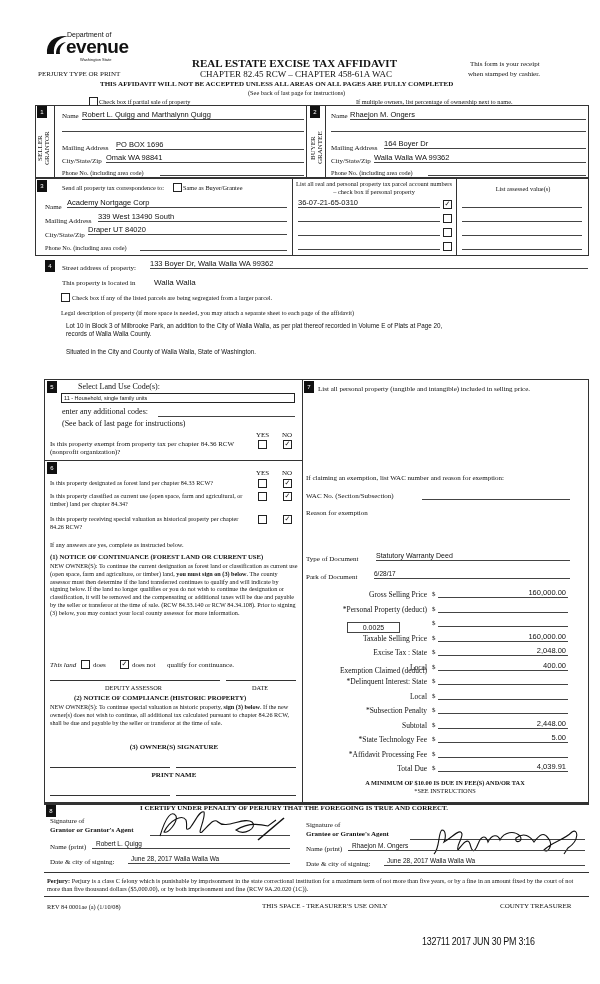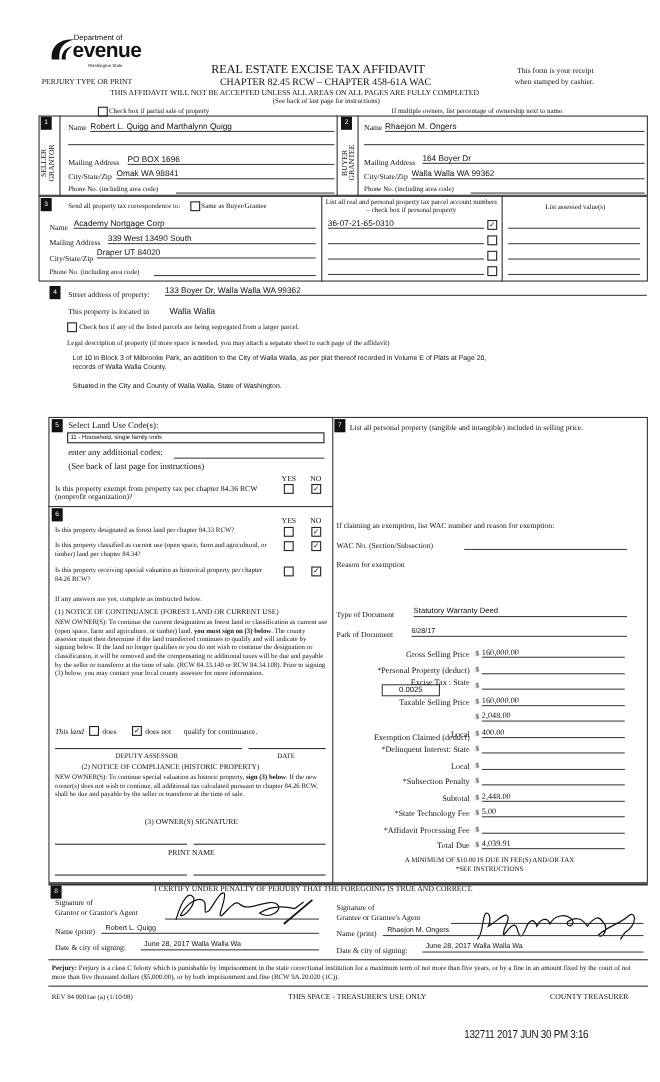--- a/index.html
+++ b/index.html
@@ -4,31 +4,31 @@
 <style>
   * { box-sizing: border-box; margin: 0; padding: 0; }
   body { width: 600px; height: 984px; background: #fff; color: #111; font-family: "Liberation Serif", serif; position: relative; overflow: hidden; }
   .abs { position: absolute; }
   .sans { font-family: "Liberation Sans", sans-serif; }
   .fill { font-family: "Liberation Sans", sans-serif; font-size: 7.5px; color: #111; }
   .s7 { font-size: 7px; }
   .s6 { font-size: 6.3px; }
   .s8 { font-size: 8px; }
   .s9 { font-size: 9px; }
-  .bold { font-weight: normal; }
+  .bold { font-weight: bold; }
   .center { text-align: center; }
   .badge { position: absolute; width: 10px; height: 12px; background: #111; color: #fff; font-size: 6px; text-align: center; line-height: 12px; font-family: "Liberation Sans", sans-serif; }
   .box { position: absolute; border: 1px solid #333; }
   .hline { position: absolute; height: 0; border-top: 1px solid #333; }
   .vline { position: absolute; width: 0; border-left: 1px solid #333; }
   .uline { position: absolute; border-bottom: 0.8px solid #444; height: 10px; }
   .cb { position: absolute; width: 9px; height: 9px; border: 1px solid #222; background: #fff; font-size: 7px; line-height: 7px; text-align: center; font-family: "DejaVu Sans", sans-serif; }
   .vert { position: absolute; writing-mode: vertical-rl; transform: rotate(180deg); font-size: 7px; text-align: center; line-height: 7px; }
   .amount-label { position: absolute; text-align: right; font-size: 7.5px; white-space: nowrap; }
-  .amount-line { position: absolute; border-bottom: 0.8px solid #444; height: 10px; text-align: left; font-family: Liberation Serif, serif; font-size: 7.5px; padding-right: 2px; line-height: 10px; }
+  .amount-line { position: absolute; border-bottom: 0.8px solid #444; height: 10px; text-align: right; font-family: Liberation Sans, sans-serif; font-size: 7.5px; padding-right: 2px; line-height: 10px; }
 </style>
 </head>
 <body>
 
 <div>
   <div class="abs" style="left:44px;top:30px;width:80px;height:38px;">
     <svg width="26" height="26" viewBox="0 0 26 26" style="position:absolute;left:0;top:2px;">
       <path d="M3 22 C2 10 10 3 24 4 C14 6 9 12 10 22 Z" fill="#111"></path>
       <path d="M12 22 C12 15 16 11 22 10 C17 13 15 17 16 22 Z" fill="#111"></path>
     </svg>
@@ -131,21 +131,21 @@
   <div class="abs fill s6" style="left:66px;top:322px;">Lot 10 in Block 3 of Milbrooke Park, an addition to the City of Walla Walla, as per plat thereof recorded in Volume E of Plats at Page 20,</div>
   <div class="abs fill s6" style="left:66px;top:330px;">records of Walla Walla County.</div>
   <div class="abs fill s6" style="left:66px;top:348px;">Situated in the City and County of Walla Walla, State of Washington.</div>
 </div>
 
 <div class="box" style="left:44px;top:379px;width:545px;height:424px;"></div>
 <div class="vline" style="left:302px;top:379px;height:424px;"></div>
 
 <div>
   <div class="badge" style="left:47px;top:381px;">5</div>
-  <div class="abs s8" style="left:62px;top:382px;">Select Land Use Code(s):</div>
+  <div class="abs s8" style="left:78px;top:382px;">Select Land Use Code(s):</div>
   <div class="abs fill" style="left:61px;top:393px;width:234px;height:10px;border:1px solid #222;font-size:5.5px;line-height:8px;padding-left:2px;">11 - Household, single family units</div>
   <div class="abs s8" style="left:62px;top:407px;">enter any additional codes:</div>
   <div class="uline" style="left:158px;top:407px;width:137px;"></div>
   <div class="abs s8" style="left:62px;top:419px;">(See back of last page for instructions)</div>
   <div class="abs s7" style="left:256px;top:431px;">YES</div>
   <div class="abs s7" style="left:282px;top:431px;">NO</div>
   <div class="abs s7" style="left:50px;top:440px;width:200px;line-height:8px;">Is this property exempt from property tax per chapter 84.36 RCW (nonprofit organization)?</div>
   <div class="cb" style="left:258px;top:440px;"></div>
   <div class="cb" style="left:283px;top:440px;">✓</div>
 </div>
@@ -219,21 +219,21 @@
        <div class="amount-line" style="left:438px;top:588px;width:130px;">160,000.00</div>
       <div class="amount-label" style="right:173px;top:604.5px;">*Personal Property (deduct)</div>
        <div class="abs s7" style="left:432px;top:604.5px;">$</div>
        <div class="amount-line" style="left:438px;top:602.5px;width:130px;"></div>
       <div class="amount-label" style="right:173px;top:619px;margin-top:47px;">Exemption Claimed (deduct)</div>
        <div class="abs s7" style="left:432px;top:619px;">$</div>
        <div class="amount-line" style="left:438px;top:617px;width:130px;"></div>
       <div class="amount-label" style="right:173px;top:633.5px;">Taxable Selling Price</div>
        <div class="abs s7" style="left:432px;top:633.5px;">$</div>
        <div class="amount-line" style="left:438px;top:631.5px;width:130px;">160,000.00</div>
-      <div class="amount-label" style="right:173px;top:616px;">Excise Tax : State</div>
+      <div class="amount-label" style="right:173px;top:648px;">Excise Tax : State</div>
        <div class="abs s7" style="left:432px;top:648px;">$</div>
        <div class="amount-line" style="left:438px;top:646px;width:130px;">2,048.00</div>
       <div class="amount-label" style="right:173px;top:662.5px;">Local</div>
        <div class="abs s7" style="left:432px;top:662.5px;">$</div>
        <div class="amount-line" style="left:438px;top:660.5px;width:130px;">400.00</div>
       <div class="amount-label" style="right:173px;top:677px;">*Delinquent Interest: State</div>
        <div class="abs s7" style="left:432px;top:677px;">$</div>
        <div class="amount-line" style="left:438px;top:675px;width:130px;"></div>
       <div class="amount-label" style="right:173px;top:691.5px;">Local</div>
        <div class="abs s7" style="left:432px;top:691.5px;">$</div>

